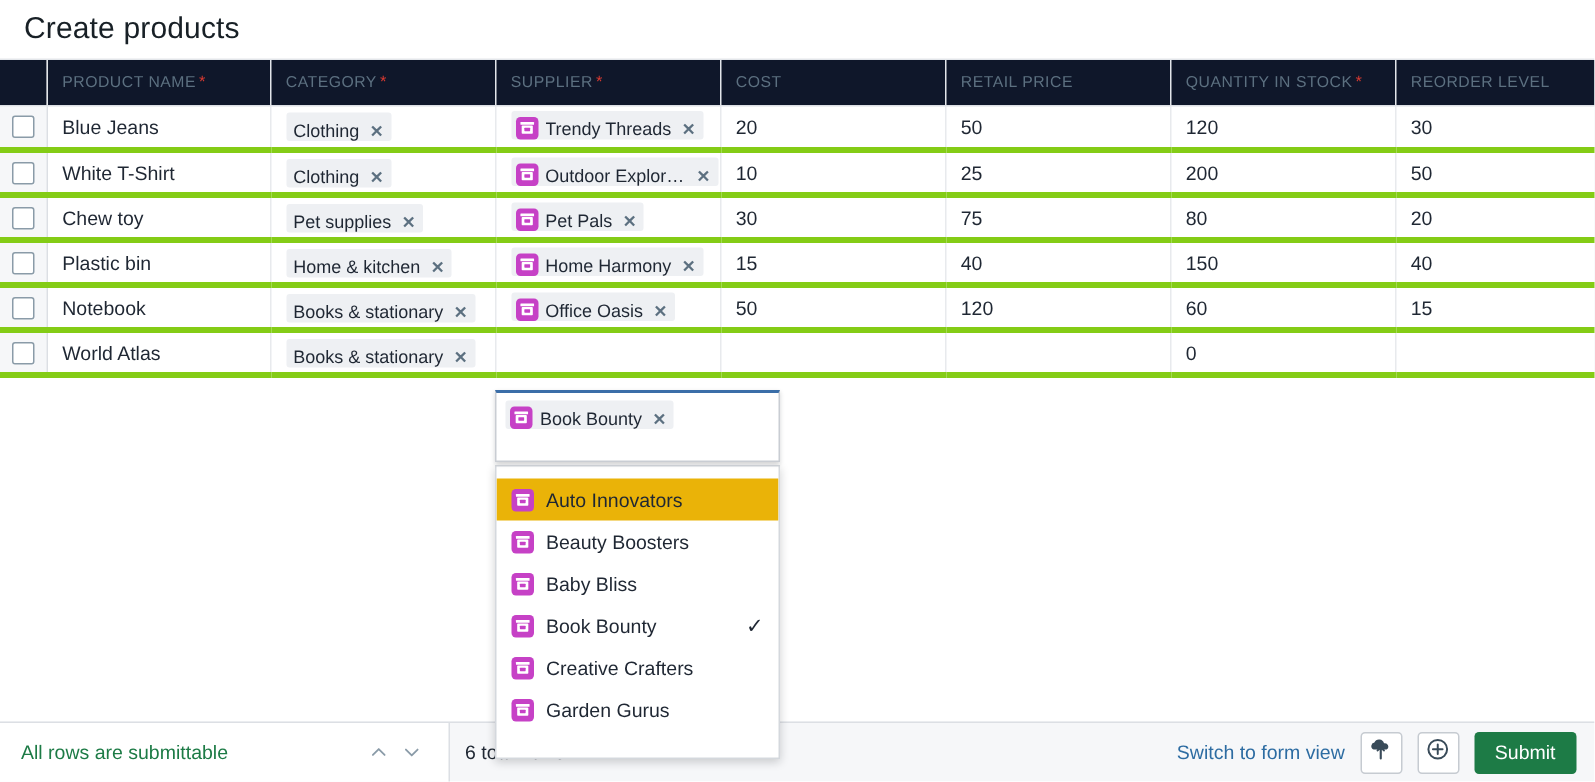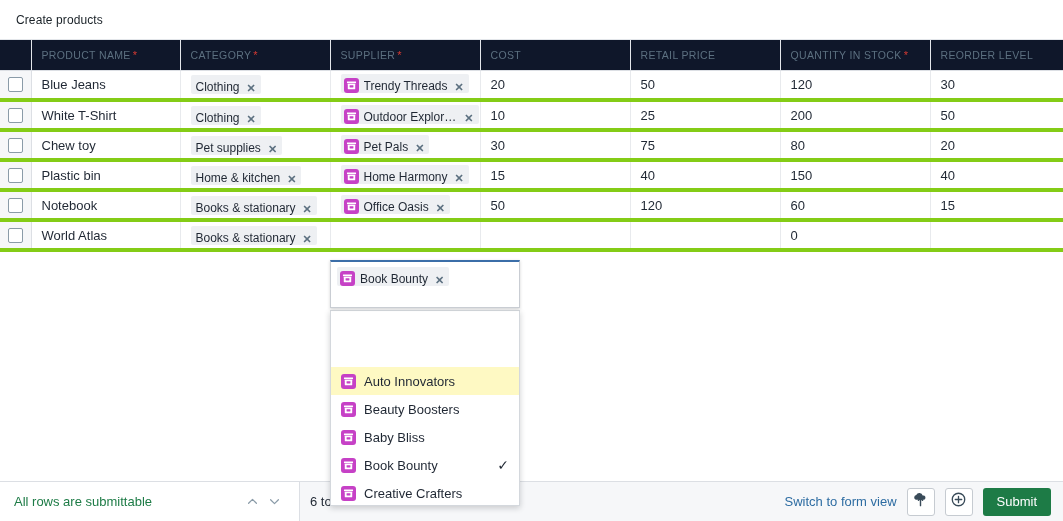--- a/index.html
+++ b/index.html
@@ -14,21 +14,21 @@
   #app { position: relative; width: 1063px; height: 521px; }
 
   
   .titlebar {
     height: 40px;
     display: flex; align-items: center;
     padding-left: 16px;
     background: #ffffff;
     border-bottom: 1px solid #e3e6ea;
   }
-  .titlebar .title { font-size: 12px; color: #182026; letter-spacing: .1px; }
+  .titlebar .title { font-size: 20px; color: #182026; letter-spacing: .1px; }
 
   
   .grid-wrap { position: relative; height: 441px; background:#fff; }
 
   table.grid { border-collapse: collapse; width: 1063px; table-layout: fixed; }
 
   table.grid col.c-check { width: 31px; }
   table.grid col.c-name  { width: 149px; }
   table.grid col.c-cat   { width: 150px; }
   table.grid col.c-sup   { width: 150px; }
@@ -139,21 +139,21 @@
     padding-top: 8px;
   }
   .dd-item {
     display: flex; align-items: center;
     height: 28px;
     padding: 0 10px 0 10px;
     font-size: 13px;
     color: #1f2733;
     cursor: pointer;
   }
-  .dd-item.hl { background: #fef9c3; margin-top: 48px; }
+  .dd-item.hl { background: #eab308; }
   .dd-item .shop-ico { margin-right: 8px; }
   .dd-item .dd-label { flex: 1; white-space: nowrap; }
   .dd-item .dd-check { color: #1f2733; font-size: 14px; margin-left: 6px; }
 
   
   .footer {
     position: absolute; left: 0; bottom: 0;
     width: 1063px; height: 40px;
     background: #f6f7f9;
     border-top: 1px solid #dcdfe4;

